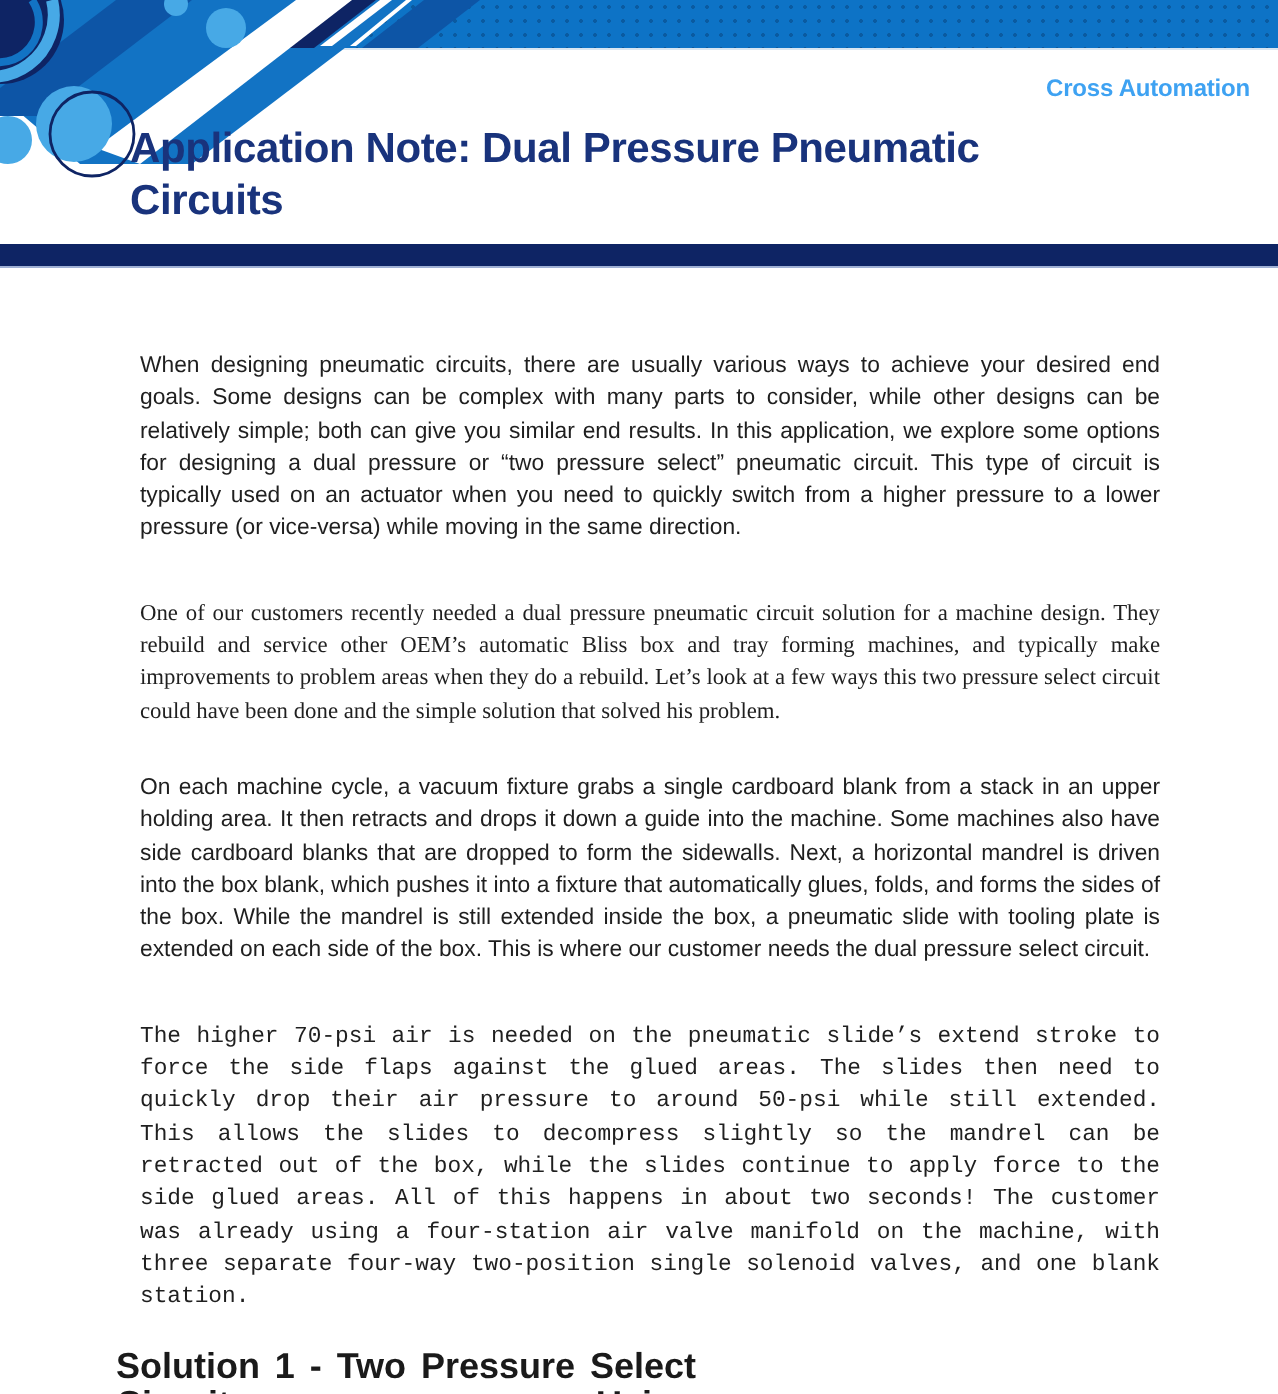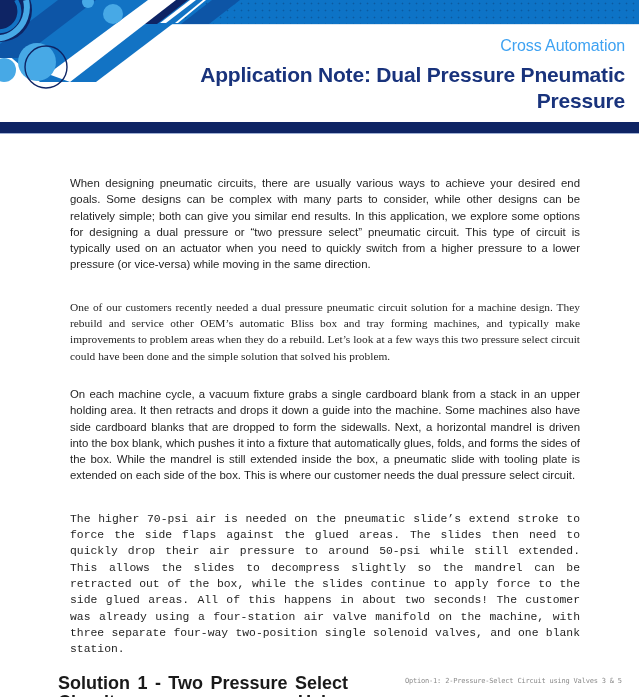--- a/index.html
+++ b/index.html
@@ -15,26 +15,26 @@
   .top-band{
     position:absolute;left:0;top:0;width:639px;height:24px;
     background-color:#0d73c6;
     background-image:radial-gradient(circle, rgba(8,70,130,0.55) 0.8px, transparent 1.1px);
     background-size:7px 7px;
     border-bottom:1px solid #d8e6f2;
   }
   .header-motif{position:absolute;left:0;top:0;width:290px;height:108px;}
   .brand{
     position:absolute;top:37px;right:14px;
-    font-size:16px;font-weight:normal;color:#3ea2f2;
+    font-size:12px;font-weight:bold;color:#3ea2f2;
     letter-spacing:-0.1px;
   }
   .doc-title{
     position:absolute;top:62px;right:14px;
-    width:560px;text-align:right;
+    width:560px;
     font-size:21px;font-weight:bold;color:#19337c;
     line-height:26px;letter-spacing:-0.2px;
   }
   .divider-bar{
     position:absolute;left:0;top:122px;width:639px;height:11px;
     background:#0e2464;
     box-shadow:0 1px 0 #9fb0d4;
   }
   
   .content{
@@ -91,35 +91,34 @@
     <circle cx="4" cy="70" r="12" fill="#47A9E6"></circle>
     <circle cx="37" cy="62" r="19" fill="#47A9E6"></circle>
 
     <circle cx="46" cy="67" r="21" fill="none" stroke="#0E2464" stroke-width="1.4"></circle>
   </svg>
 
   <div class="brand">Cross Automation</div>
 
   <div class="doc-title">
     <span>Application Note: Dual Pressure Pneumatic</span><br>
-    <span>Pressure</span>
+    <span>Circuits</span>
   </div>
 
   <div class="divider-bar"></div>
 
   <div class="content">
     <p class="p-intro">When designing pneumatic circuits, there are usually various ways to achieve your desired end goals. Some designs can be complex with many parts to consider, while other designs can be relatively simple; both can give you similar end results. In this application, we explore some options for designing a dual pressure or “two pressure select” pneumatic circuit. This type of circuit is typically used on an actuator when you need to quickly switch from a higher pressure to a lower pressure (or vice-versa) while moving in the same direction.</p>
 
     <p class="p-application">One of our customers recently needed a dual pressure pneumatic circuit solution for a machine design. They rebuild and service other OEM’s automatic Bliss box and tray forming machines, and typically make improvements to problem areas when they do a rebuild. Let’s look at a few ways this two pressure select circuit could have been done and the simple solution that solved his problem.</p>
 
     <p class="p-machine">On each machine cycle, a vacuum fixture grabs a single cardboard blank from a stack in an upper holding area. It then retracts and drops it down a guide into the machine. Some machines also have side cardboard blanks that are dropped to form the sidewalls. Next, a horizontal mandrel is driven into the box blank, which pushes it into a fixture that automatically glues, folds, and forms the sides of the box. While the mandrel is still extended inside the box, a pneumatic slide with tooling plate is extended on each side of the box. This is where our customer needs the dual pressure select circuit.</p>
 
     <p class="p-pressure">The higher 70-psi air is needed on the pneumatic slide’s extend stroke to force the side flaps against the glued areas. The slides then need to quickly drop their air pressure to around 50-psi while still extended. This allows the slides to decompress slightly so the mandrel can be retracted out of the box, while the slides continue to apply force to the side glued areas. All of this happens in about two seconds! The customer was already using a four-station air valve manifold on the machine, with three separate four-way two-position single solenoid valves, and one blank station.</p>
 
     <div class="solution-heading">
       <span class="solution-line1">Solution 1 - Two Pressure Select Circuit Using</span>
       <span class="solution-line2">Valves 2 and 5</span>
     </div>
   </div>
 
-  <div class="figure-caption">Option-1:  2-Pressure-Select Circuit using Valves 3 &amp; 5</div>
 
 </div>
 
 </body></html>

